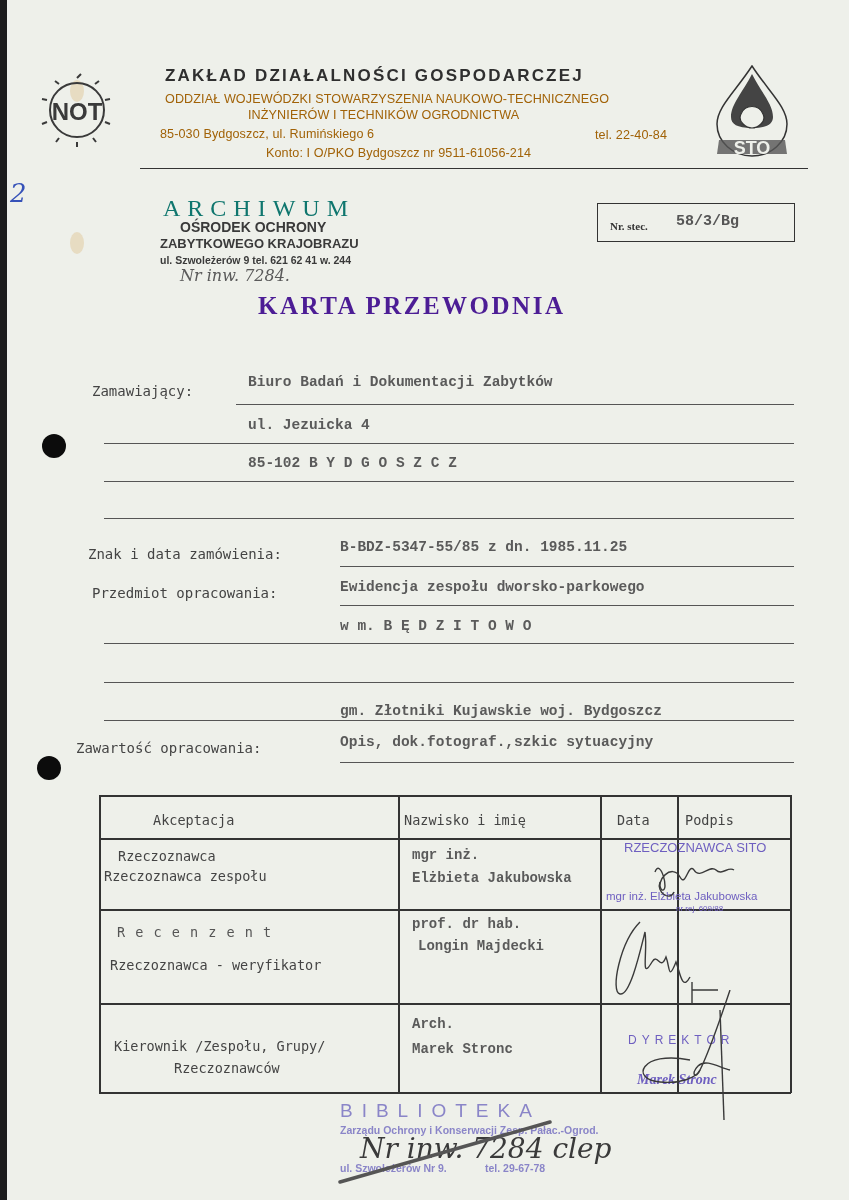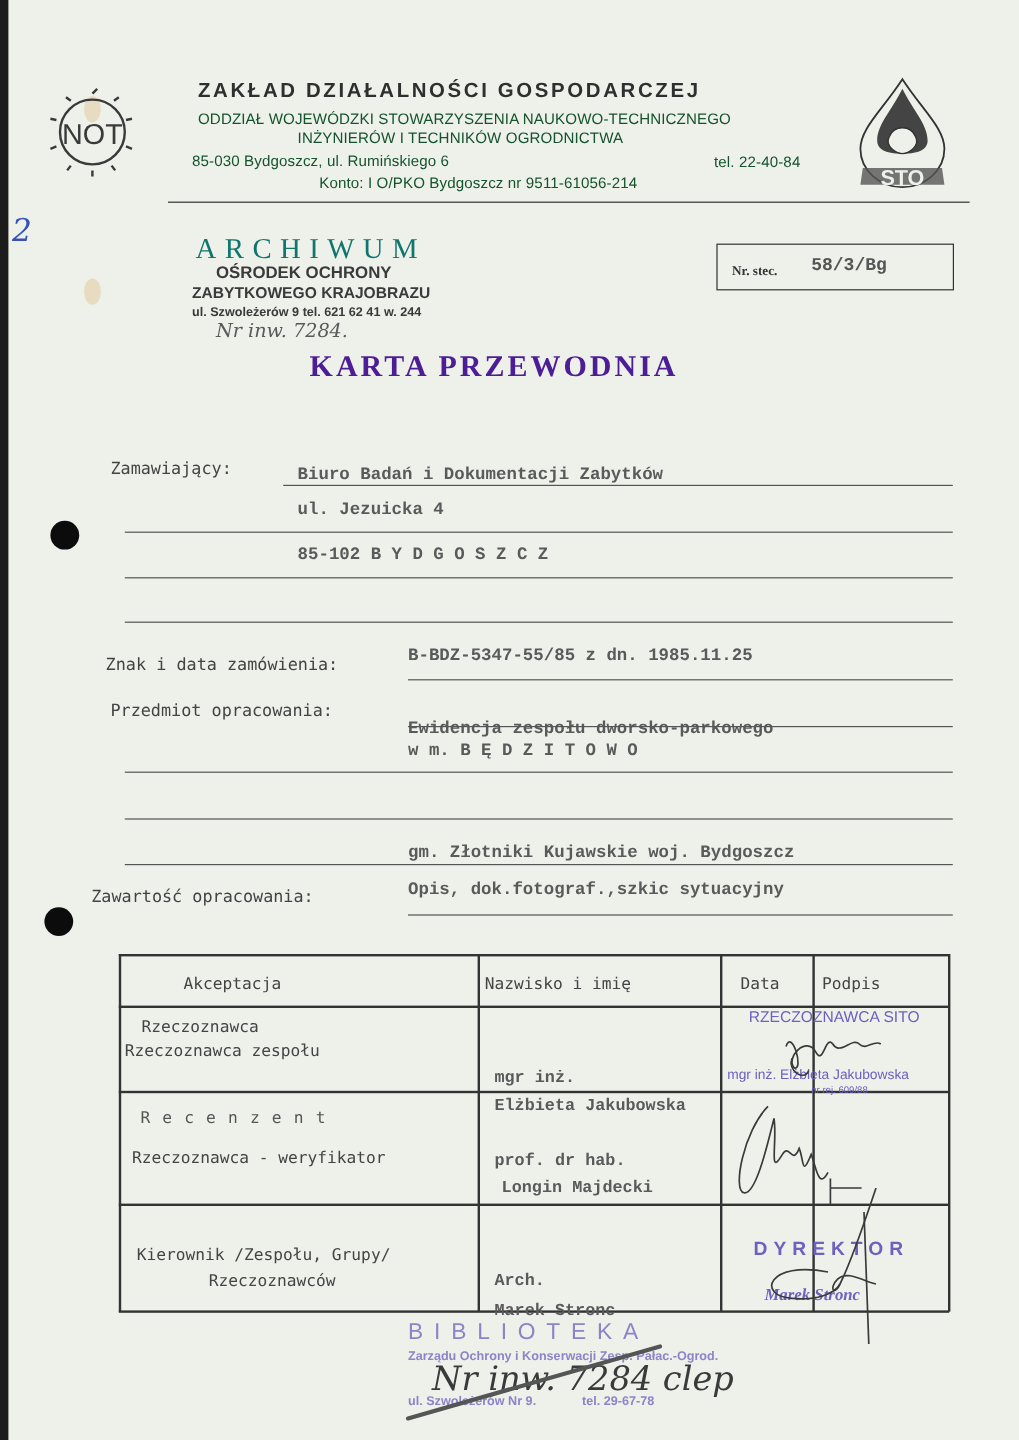--- a/index.html
+++ b/index.html
@@ -9,25 +9,25 @@
     font-family:"Liberation Sans", sans-serif;
     color:#2a2a2a;
   }
   .abs { position:absolute; }
   .left-edge { left:0; top:0; width:7px; height:1200px; background:#1c1c1c; }
   .punch { width:24px; height:24px; border-radius:50%; background:#0c0c0c; }
   .stain { width:14px; height:22px; border-radius:50%; background:#e4d3b0; opacity:.7; }
 
   
   .hdr-title { left:165px; top:66px; font-size:17px; font-weight:bold; letter-spacing:2.2px; color:#2f2f2f; white-space:nowrap; }
-  .hdr-sub { font-size:12.6px; color:#14532d; white-space:nowrap; letter-spacing:.1px; }
+  .hdr-sub { font-size:12.6px; color:#a16207; white-space:nowrap; letter-spacing:.1px; }
   .hdr-line { left:140px; top:168px; width:668px; height:1px; background:#333; }
 
   
-  .not-logo { left:37px; top:70px; width:80px; height:80px; }
+  .not-logo { left:37px; top:70px; width:80px; height:80px;font-weight:bold; }
   .sto-logo { left:705px; top:62px; width:95px; height:100px; }
 
   .margin-num { left:10px; top:178px; font-family:"DejaVu Serif", serif; font-style:italic; color:#3652b8; font-size:26px; }
 
   
   .arch-title { left:163px; top:195px; font-family:"Liberation Serif", serif; font-size:24px; letter-spacing:7px; color:#0f766e; }
   .arch-line { font-size:14px; font-weight:bold; color:#3a3a3a; white-space:nowrap; }
   .arch-small { font-size:10.5px; font-weight:bold; color:#3a3a3a; white-space:nowrap;text-align:right; }
   .hand { font-family:"DejaVu Serif", serif; font-style:italic; color:#5a5a5a; }
 
@@ -40,21 +40,21 @@
 
   
   .label { font-family:"DejaVu Sans Mono", monospace; font-size:14px; color:#444; white-space:nowrap; }
   .typed { font-family:"Liberation Mono", monospace; font-size:14.5px; font-weight:bold; color:#5a5a5a; white-space:nowrap; }
   .rule { height:1px; background:#555; }
 
   
   .tbl-line-h { height:1.5px; background:#333; }
   .tbl-line-v { width:1.5px; background:#333; }
   .cell-label { font-family:"DejaVu Sans Mono", monospace; font-size:13.5px; color:#444; white-space:nowrap; }
-  .cell-typed { font-family:"Liberation Mono", monospace; font-size:14px; font-weight:bold; color:#5a5a5a; white-space:nowrap;margin-top:44px; }
+  .cell-typed { font-family:"Liberation Mono", monospace; font-size:14px; font-weight:bold; color:#5a5a5a; white-space:nowrap; }
 
   .stamp-purple { color:#6e5fc0; white-space:nowrap; }
   .sig { stroke:#3a3a3a; fill:none; stroke-width:1.4; }
 
   .bib-title { left:340px; top:1100px; font-size:19px; letter-spacing:9px; color:#8a85c8; white-space:nowrap; }
   .bib-line { font-size:10.5px; color:#8a85c8; white-space:nowrap; font-weight:bold; }
 </style>
 </head>
 <body>
 
@@ -100,34 +100,34 @@
 <div class="abs arch-small" style="left:160px;top:254px;">ul. Szwoleżerów 9  tel. 621 62 41 w. 244</div>
 <div class="abs hand" style="left:180px;top:266px;font-size:16px;">Nr inw. 7284.</div>
 
 <div class="abs nr-box"></div>
 <div class="abs nr-label">Nr. stec.</div>
 <div class="abs nr-value">58/3/Bg</div>
 
 <div class="abs doc-title">KARTA  PRZEWODNIA</div>
 
 <div class="abs label" style="left:92px;top:383px;">Zamawiający:</div>
-<div class="abs typed" style="left:248px;top:388px;">Biuro Badań i Dokumentacji Zabytków</div>
+<div class="abs typed" style="left:248px;top:374px;">Biuro Badań i Dokumentacji Zabytków</div>
 <div class="abs rule" style="left:236px;top:404px;width:558px;"></div>
 <div class="abs typed" style="left:248px;top:417px;">ul. Jezuicka 4</div>
 <div class="abs rule" style="left:104px;top:443px;width:690px;"></div>
 <div class="abs typed" style="left:248px;top:455px;">85-102  B Y D G O S Z C Z</div>
 <div class="abs rule" style="left:104px;top:481px;width:690px;"></div>
 <div class="abs rule" style="left:104px;top:518px;width:690px;"></div>
 
 <div class="abs label" style="left:88px;top:546px;">Znak i data zamówienia:</div>
 <div class="abs typed" style="left:340px;top:539px;">B-BDZ-5347-55/85 z dn. 1985.11.25</div>
 <div class="abs rule" style="left:340px;top:566px;width:454px;"></div>
 
 <div class="abs label" style="left:92px;top:585px;">Przedmiot opracowania:</div>
-<div class="abs typed" style="left:340px;top:600px;">Ewidencja zespołu dworsko-parkowego</div>
+<div class="abs typed" style="left:340px;top:579px;">Ewidencja zespołu dworsko-parkowego</div>
 <div class="abs rule" style="left:340px;top:605px;width:454px;"></div>
 <div class="abs typed" style="left:340px;top:618px;">w m.  B Ę D Z I T O W O</div>
 <div class="abs rule" style="left:104px;top:643px;width:690px;"></div>
 <div class="abs typed" style="left:340px;top:657px;margin-top:46px;">gm. Złotniki Kujawskie woj. Bydgoszcz</div>
 <div class="abs rule" style="left:104px;top:682px;width:690px;"></div>
 <div class="abs rule" style="left:104px;top:720px;width:690px;"></div>
 
 <div class="abs label" style="left:76px;top:740px;">Zawartość opracowania:</div>
 <div class="abs typed" style="left:340px;top:734px;">Opis, dok.fotograf.,szkic sytuacyjny</div>
 <div class="abs rule" style="left:340px;top:762px;width:454px;"></div>
@@ -173,21 +173,21 @@
     <path class="sig" d="M40 10 C20 30 10 80 20 82 C30 84 40 40 45 20 C48 40 40 70 52 50 C58 40 60 60 66 45 C70 55 68 70 76 50 C80 60 82 80 90 65"></path>
     <path class="sig" d="M92 70 L92 92 M92 78 L118 78"></path>
   </svg>
 </div>
 
 <div>
   <div class="abs cell-label" style="left:114px;top:1038px;">Kierownik /Zespołu, Grupy/</div>
   <div class="abs cell-label" style="left:174px;top:1060px;">Rzeczoznawców</div>
   <div class="abs cell-typed" style="left:412px;top:1016px;">Arch.</div>
   <div class="abs cell-typed" style="left:412px;top:1041px;">Marek Stronc</div>
-  <div class="abs stamp-purple" style="left:628px;top:1033px;font-size:16px;font-weight:bold;letter-spacing:5px;">DYREKTOR</div>
+  <div class="abs stamp-purple" style="left:628px;top:1033px;font-size:12px;font-weight:normal;letter-spacing:5px;">DYREKTOR</div>
   <div class="abs stamp-purple" style="left:637px;top:1072px;font-size:14px;font-weight:bold;font-style:italic;font-family:'Liberation Serif',serif;">Marek Stronc</div>
   <svg class="abs" style="left:620px;top:990px;" width="150" height="130">
     <path class="sig" d="M110 0 C100 30 90 60 80 80 C76 90 70 84 78 76 C86 68 100 78 110 80"></path>
     <path class="sig" d="M70 70 C20 60 10 90 40 92 C60 94 76 88 80 80"></path>
     <path class="sig" d="M100 20 L104 130"></path>
   </svg>
 </div>
 
 <div class="abs bib-title">BIBLIOTEKA</div>
 <div class="abs bib-line" style="left:340px;top:1124px;">Zarządu Ochrony i Konserwacji Zesp. Pałac.-Ogrod.</div>

